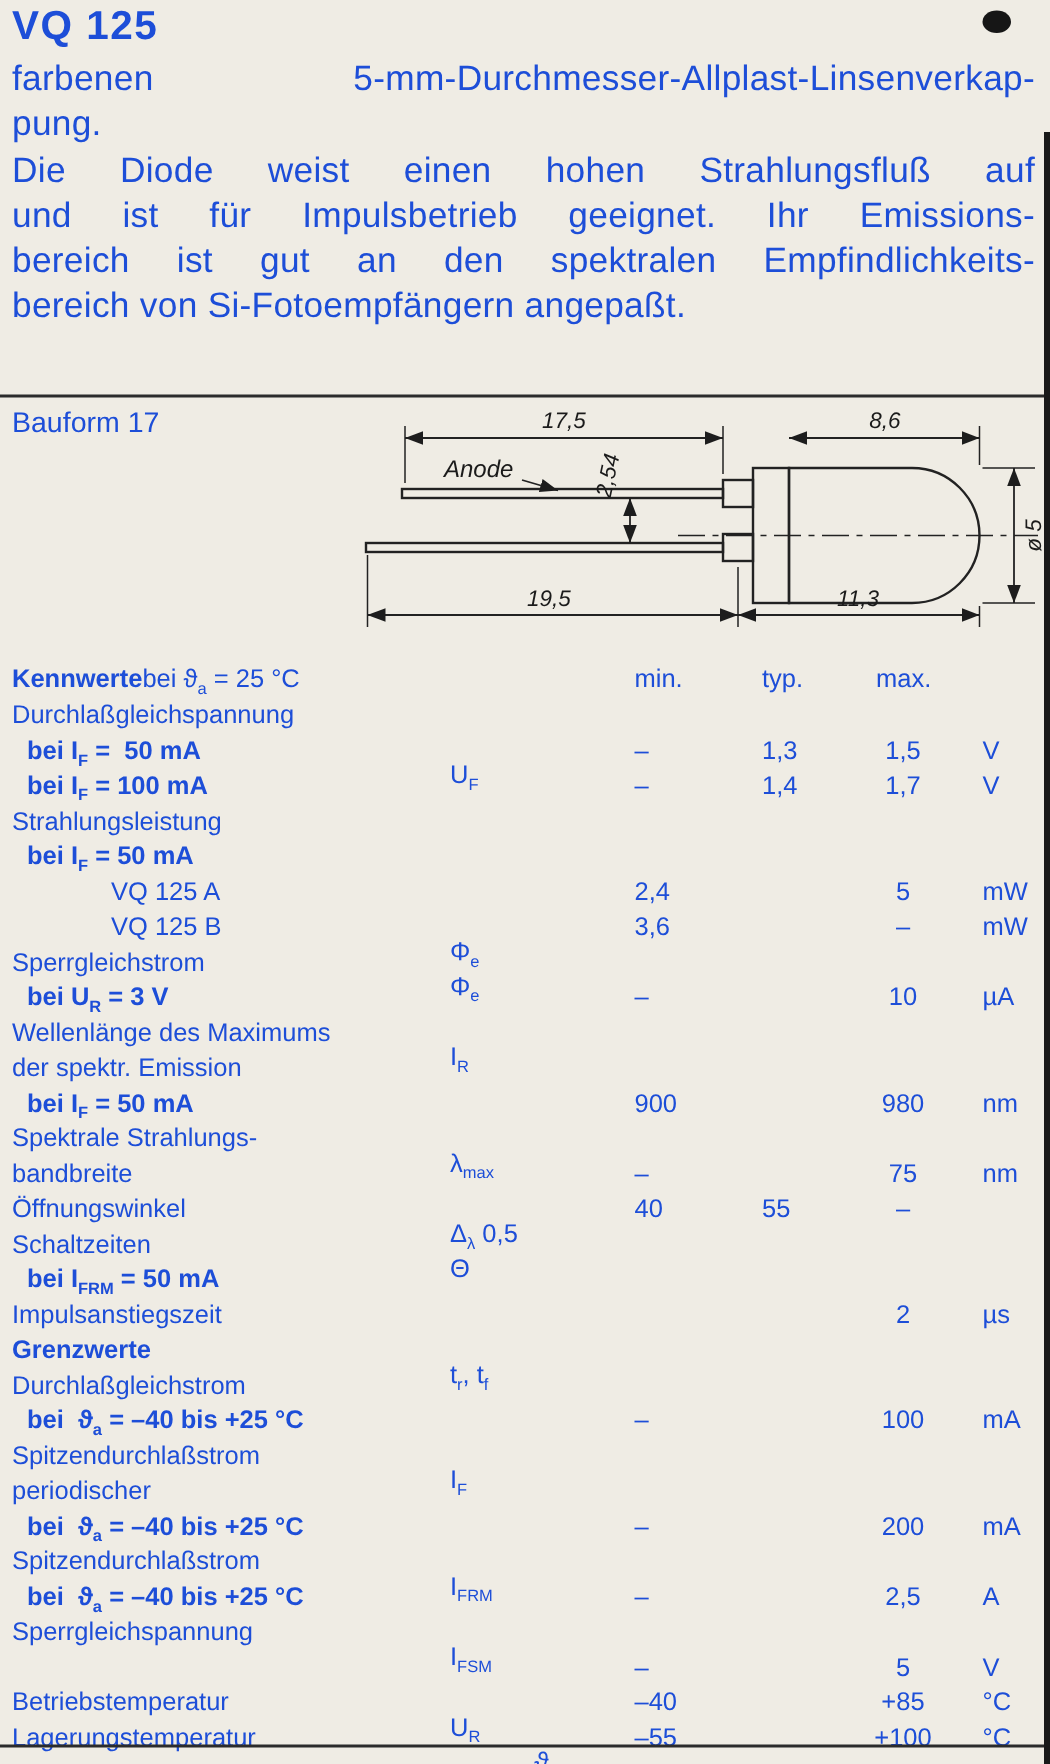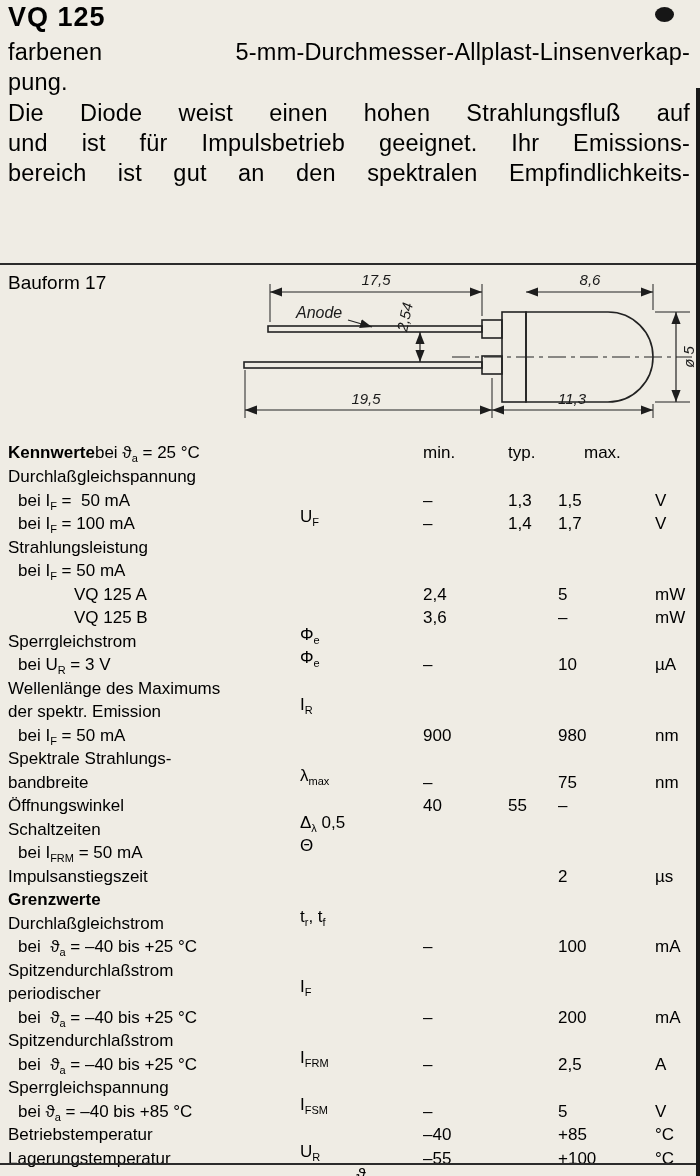--- a/index.html
+++ b/index.html
@@ -1,17 +1,17 @@
 <!DOCTYPE html>
 <html><head>
 <meta charset="utf-8">
 <style>
   * { margin:0; padding:0; box-sizing:border-box; }
   body { font-family:"Liberation Sans","DejaVu Sans",sans-serif; background:#d8d5cd; }
-  .page { position:relative; width:700px; height:1176px; background:#efece4; color:#000000; overflow:hidden; }
+  .page { position:relative; width:700px; height:1176px; background:#efece4; color:#1d4ed8; overflow:hidden; }
 
   .title { position:absolute; left:8px; top:2px; font-size:27px; font-weight:bold; letter-spacing:1px; }
   .dot { position:absolute; right:26px; top:7px; width:19px; height:15px; border-radius:50%; background:#161616; }
 
   .description { position:absolute; left:8px; top:37px; width:682px; font-size:23.5px; line-height:30px; letter-spacing:.2px; }
   .para { margin-bottom:1px; }
   .line { text-align:justify; text-align-last:justify; white-space:nowrap; }
   .line.last { text-align-last:left; }
 
   .rule { position:absolute; left:0; width:700px; background:#2b2b2b; }
@@ -26,27 +26,27 @@
   .thin { stroke:#222; stroke-width:1; fill:none; }
   .cline { stroke:#222; stroke-width:1; stroke-dasharray:18 5 4 5; }
   .dtxt { font-size:15px; font-style:italic; text-anchor:middle; fill:#1b1b1b; }
   .atxt { font-size:16px; font-style:italic; fill:#1b1b1b; }
 
   .table { position:absolute; left:0; top:440px; width:700px; font-size:17px; }
   .trow { position:relative; height:23.5px; line-height:23.5px; }
   .thead { height:25px; line-height:25px; }
   .trow.bold .c-label { font-weight:bold; }
   .c-label { position:absolute; left:8px; width:288px; white-space:pre; }
-  .c-label.ind1 { padding-left:10px; }
+  .c-label.ind1 { padding-left:10px;font-weight:bold; }
   .c-label.ind2 { padding-left:66px; }
   .c-sym { position:absolute; left:300px; width:118px; white-space:pre;margin-top:40px; }
   .c-sym.sind { padding-left:56px;font-style:italic; }
   .c-min { position:absolute; left:423px; width:64px; }
   .c-typ { position:absolute; left:508px; width:58px; }
-  .c-max { position:absolute; left:558px; width:88px; text-align:left; }
+  .c-max { position:absolute; left:558px; width:88px; text-align:center; }
   .c-max.hdr { text-align:left; padding-left:26px; }
   .c-unit { position:absolute; left:655px; width:44px; }
   .h-kenn { font-weight:bold; }
   .h-cond { margin-left:0; }
   sub { font-size:11px; }
 </style>
 </head>
 <body>
 
 <div class="page">
@@ -56,20 +56,21 @@
 
   <div class="description">
       <div class="para">
         <div class="line">farbenen 5-mm-Durchmesser-Allplast-Linsenverkap-</div>
         <div class="line last">pung.</div>
       </div>
       <div class="para">
         <div class="line">Die Diode weist einen hohen Strahlungsfluß auf</div>
         <div class="line">und ist für Impulsbetrieb geeignet. Ihr Emissions-</div>
         <div class="line">bereich ist gut an den spektralen Empfindlichkeits-</div>
+        <div class="line last">bereich von Si-Fotoempfängern angepaßt.</div>
       </div>
     </div>
 
   <div class="rule r1"></div>
 
   <div class="bauform-label">Bauform 17</div>
 
   <svg class="diagram" width="700" height="172" viewBox="0 0 700 172">
     <defs>
       <marker id="arr" viewBox="0 0 10 10" refX="10" refY="5" markerWidth="10" markerHeight="10" orient="auto-start-reverse">
@@ -335,21 +336,20 @@
         </div>
         <div class="trow">
           <div class="c-label ind0">Sperrgleichspannung</div>
           <div class="c-sym"></div>
           <div class="c-min"></div>
           <div class="c-typ"></div>
           <div class="c-max"></div>
           <div class="c-unit"></div>
         </div>
         <div class="trow">
-          <div class="c-label ind1">bei ϑ<sub>a</sub> = –40 bis +85 °C</div>
           <div class="c-sym">U<sub>R</sub></div>
           <div class="c-min">–</div>
           <div class="c-typ"></div>
           <div class="c-max">5</div>
           <div class="c-unit">V</div>
         </div>
         <div class="trow">
           <div class="c-label ind0">Betriebstemperatur</div>
           <div class="c-sym sind">ϑ<sub>a</sub></div>
           <div class="c-min">–40</div>

